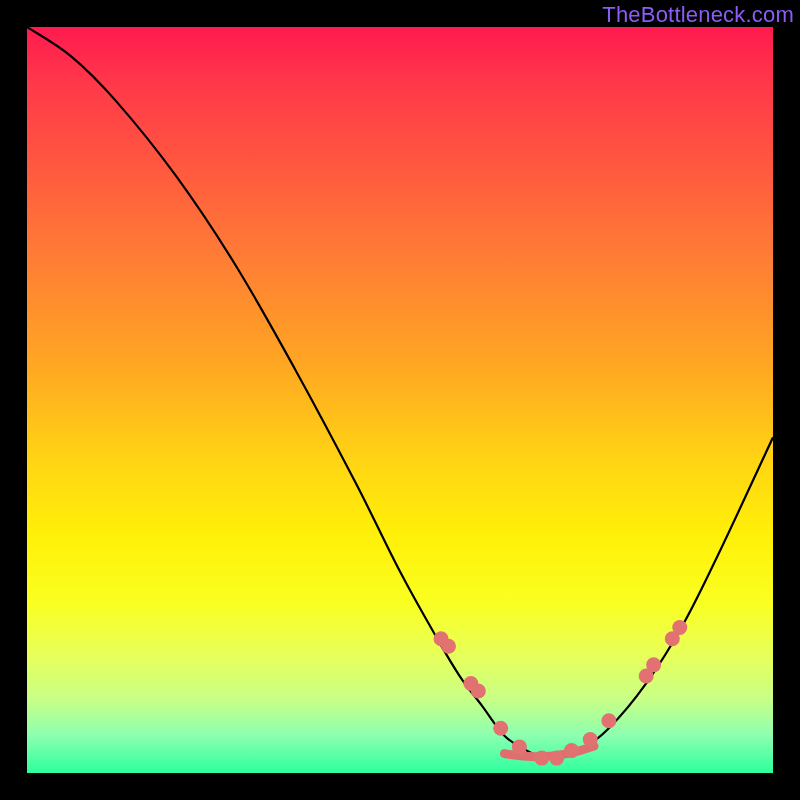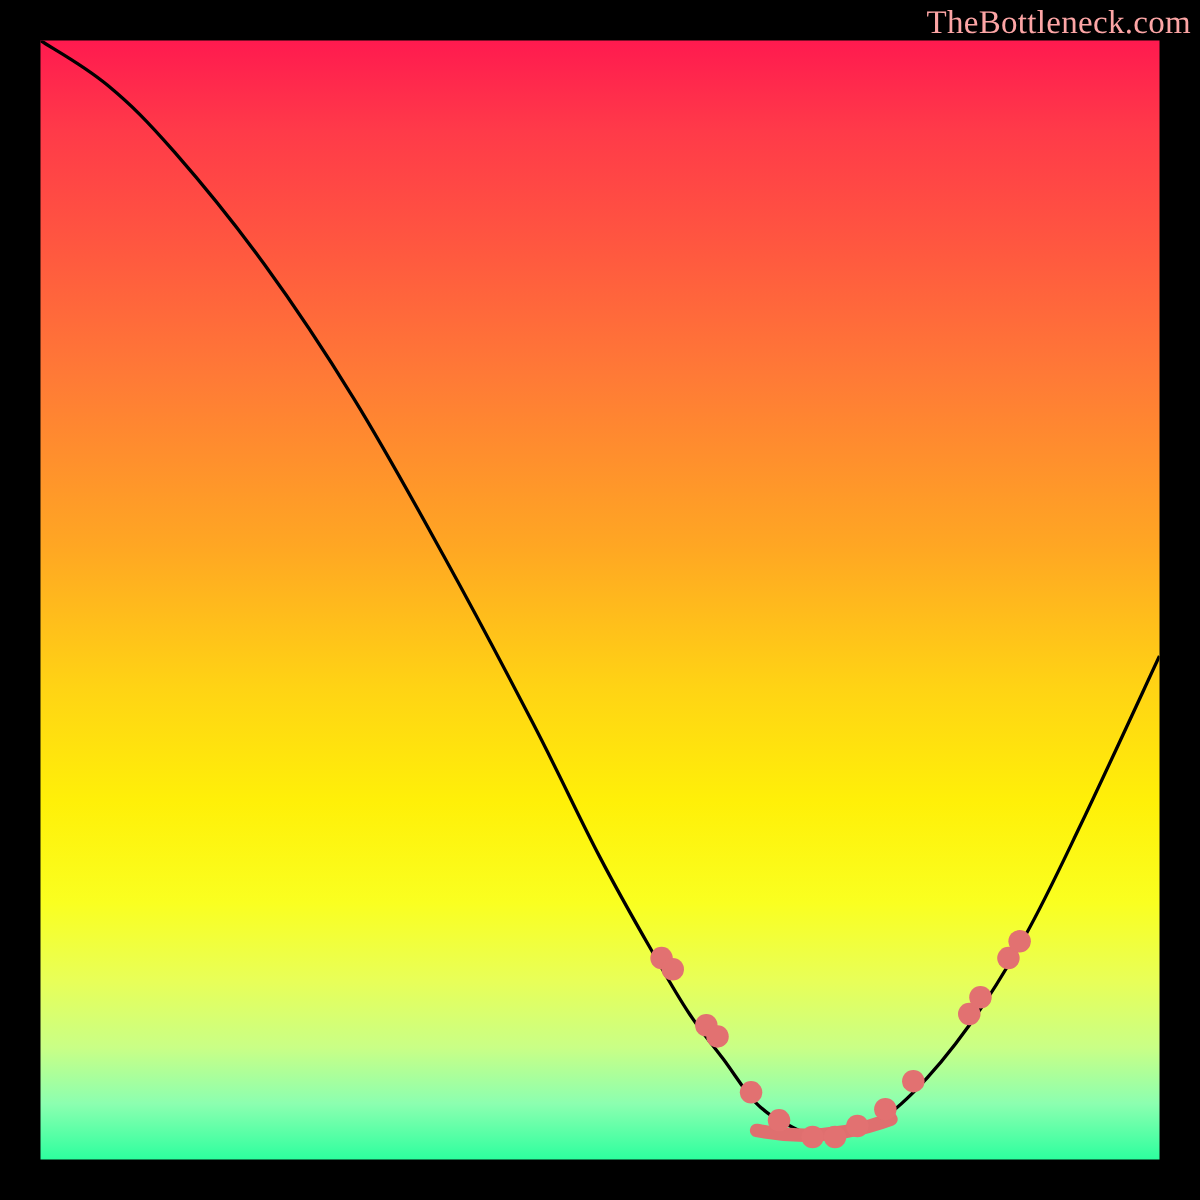--- a/index.html
+++ b/index.html
@@ -35,22 +35,22 @@
       #faff20 77%,
       #e8ff58 84%,
       #c9ff86 90%,
       #8cffb0 95%,
       #2dff9e 100%);
   }
   .watermark {
     position: absolute;
     top: 2px;
     right: 6px;
-    color: #fca5a5;
-    font-family: Liberation Serif, serif;
+    color: #8b5cf6;
+    font-family: Liberation Sans, sans-serif;
     font-size: 22px;
     font-weight: 500;
     letter-spacing: 0.2px;
   }
   svg.curve {
     position: absolute;
     top: 0;
     left: 0;
     width: 746px;
     height: 746px;

